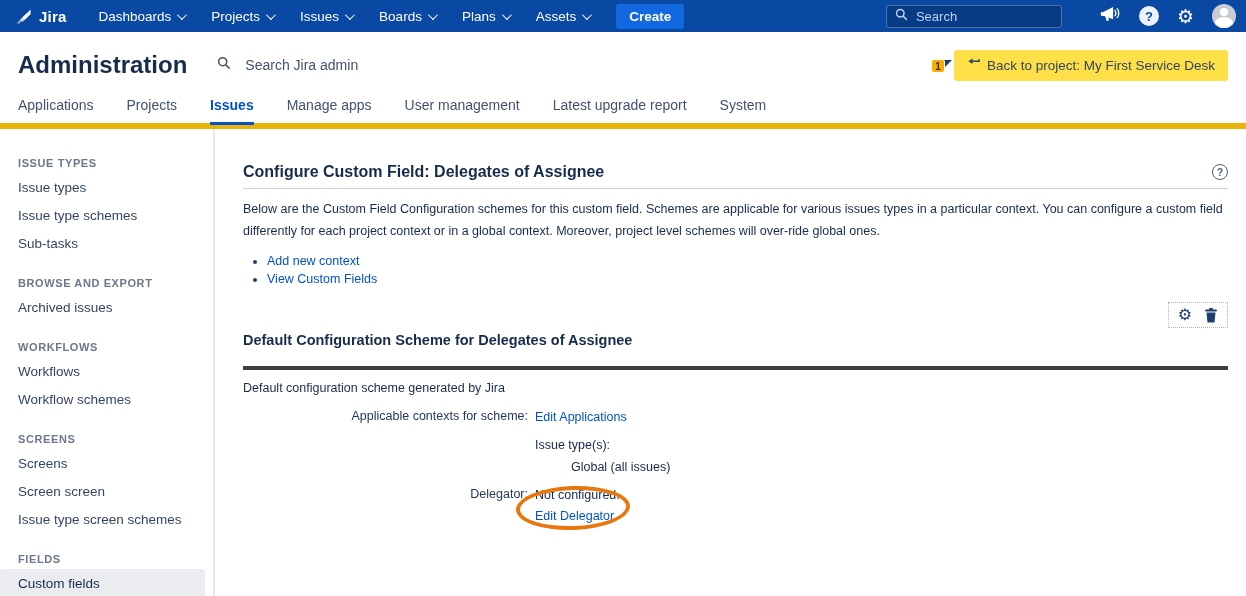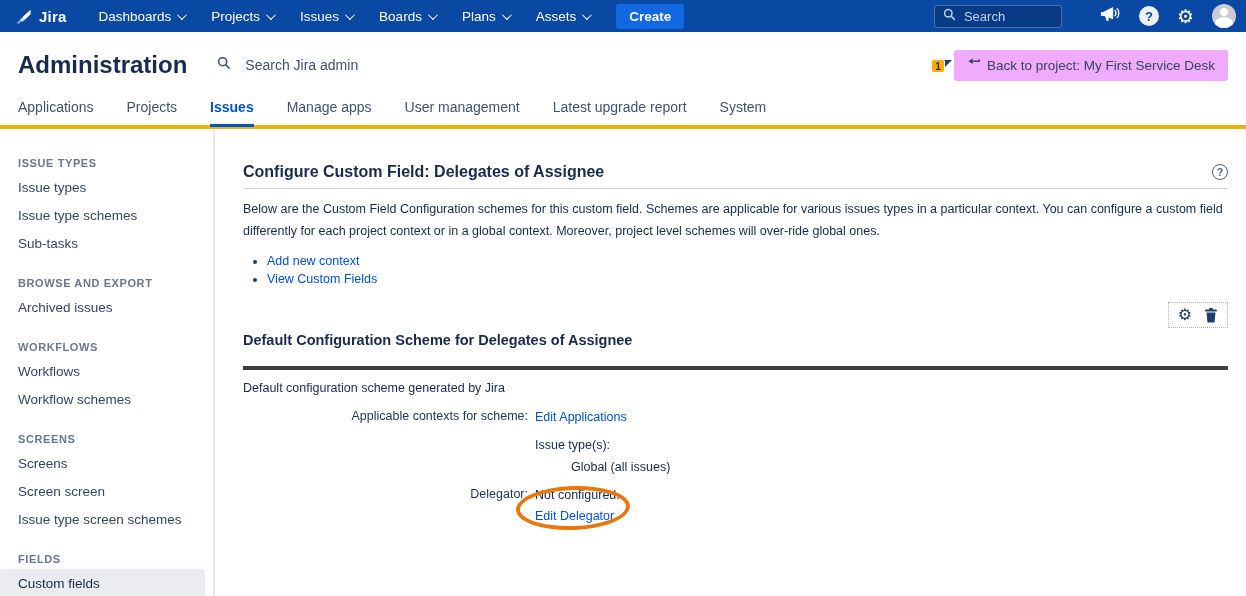--- a/index.html
+++ b/index.html
@@ -12,21 +12,21 @@
   .logo { display:flex; align-items:center; gap:6px; margin-right:32px; }
   .logo svg { display:block; }
   .logo-text { font-size:15px; font-weight:700; letter-spacing:.2px; }
   .nav-item { display:flex; align-items:center; gap:6px; font-size:13.5px;
               margin-right:27px; cursor:pointer; white-space:nowrap; }
   .chev { width:7px; height:7px; border-right:1.6px solid #fff; border-bottom:1.6px solid #fff;
           transform:rotate(45deg) translateY(-2px); display:inline-block; }
   .create-btn { background:#1268E0; color:#fff; font-size:13.5px; font-weight:600;
                 border:none; border-radius:3px; padding:5px 13px; cursor:pointer; }
   .nav-spacer { flex:1; }
-  .nav-search { display:flex; align-items:center; gap:8px; width:128px; height:23px;
+  .nav-search { display:flex; align-items:center; gap:8px; width:176px; height:23px;
                 background:rgba(0,0,0,0.18); border:1px solid rgba(255,255,255,0.28);
                 border-radius:3px; padding:0 8px; margin-right:20px; }
   .nav-search-text { font-size:13px; color:#BCD3F5; }
   .nav-icon { margin-left:18px; display:flex; align-items:center; cursor:pointer; }
   .help-circle { width:20px; height:20px; border-radius:50%; background:#EDF1F8;
                  color:#0948A3; font-size:13px; font-weight:700; display:flex;
                  align-items:center; justify-content:center; }
   .help-circle::before { content:"?"; }
   .gear-glyph { font-size:19px; color:#fff; line-height:1; }
   .avatar { width:24px; height:24px; border-radius:50%; background:#C9CCD1; position:relative; overflow:hidden; }
@@ -44,27 +44,27 @@
   .notif { position:relative; margin-right:16px; cursor:pointer; }
   .notif-bubble { width:22px; height:19px; background:#1D3E6E; border-radius:4px; position:relative; }
   .notif-bubble::before { content:"!"; color:#fff; font-size:13px; font-weight:700;
                           position:absolute; top:0px; left:9px; }
   .notif-bubble::after { content:""; position:absolute; bottom:-5px; left:4px;
                          border:5px solid transparent; border-top-color:#1D3E6E; border-left-color:#1D3E6E; }
   .notif-badge { position:absolute; top:-6px; right:-7px; min-width:14px; height:14px;
                  background:#FFAB00; border-radius:3px; color:#253858; font-size:10px;
                  font-weight:700; display:flex; align-items:center; justify-content:center;
                  padding:0 2px; border:1px solid #fff; }
-  .back-btn { display:flex; align-items:center; gap:7px; background:#f0abfc; border:none;
+  .back-btn { display:flex; align-items:center; gap:7px; background:#fde047; border:none;
               border-radius:3px; padding:8px 13px; font-size:13.5px; color:#344563;
               cursor:pointer; font-family:inherit; }
 
   
   .tabbar { display:flex; align-items:flex-end; gap:33px; padding:0 0 0 18px;
-            border-bottom:4px solid #eab308; height:31px; }
+            border-bottom:6px solid #eab308; height:31px; }
   .tab { font-size:14px; color:#42526E; padding-bottom:9px; cursor:pointer;
          border-bottom:3px solid transparent; margin-bottom:-2px; white-space:nowrap; }
   .tab.active { color:#0052CC; font-weight:600; border-bottom-color:#0052CC; }
 
   
   .layout { display:flex; height:467px; }
   .sidebar { width:215px; border-right:2px solid #E6E8EC; padding-top:8px; overflow:hidden; flex-shrink:0; }
   .side-section { margin-top:16px; }
   .side-section:first-child { }
   .side-header { font-size:11px; font-weight:700; color:#6B778C; letter-spacing:.6px;

